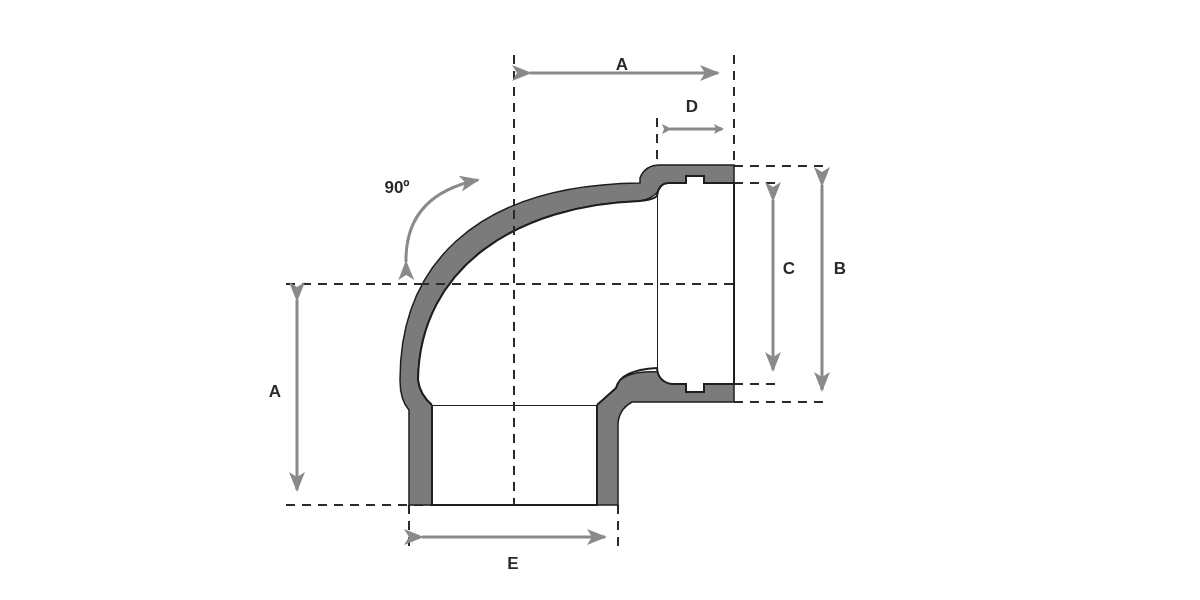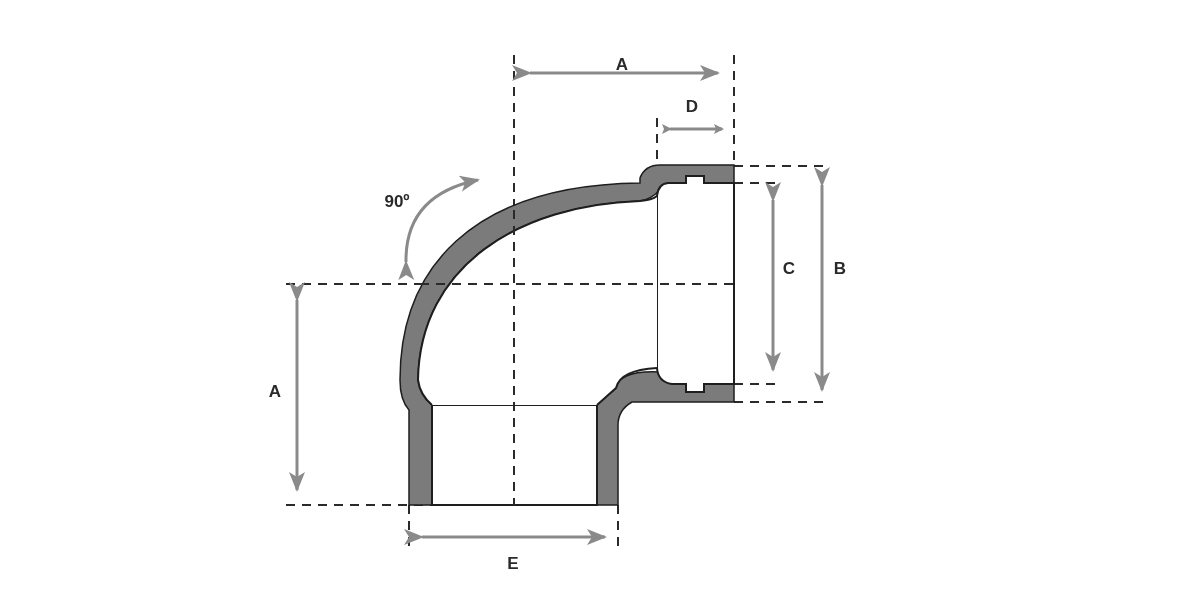--- a/index.html
+++ b/index.html
@@ -83,14 +83,14 @@
       <path d="M406,262 Q405,195 478,180" marker-start="url(#arrowBig)" marker-end="url(#arrowBig)"></path>
     </g>
   </svg>
 
   <span class="lbl" style="left:622px; top:64px;">A</span>
   <span class="lbl" style="left:692px; top:106px;">D</span>
   <span class="lbl" style="left:789px; top:268px;">C</span>
   <span class="lbl" style="left:840px; top:268px;">B</span>
   <span class="lbl" style="left:275px; top:391px;">A</span>
   <span class="lbl" style="left:513px; top:563px;">E</span>
-  <span class="lbl" style="left:397px; top:201px;">90º</span>
+  <span class="lbl" style="left:397px; top:187px;">90º</span>
 </div>
 
 </body></html>

